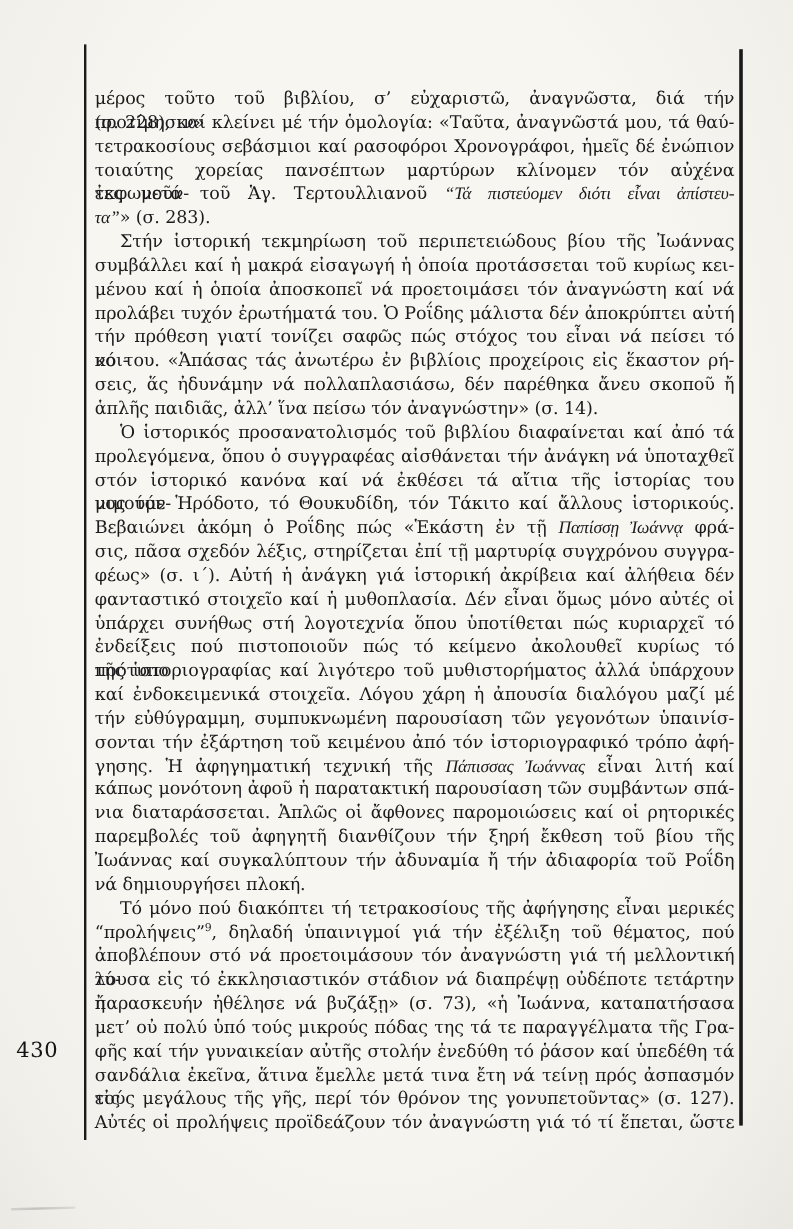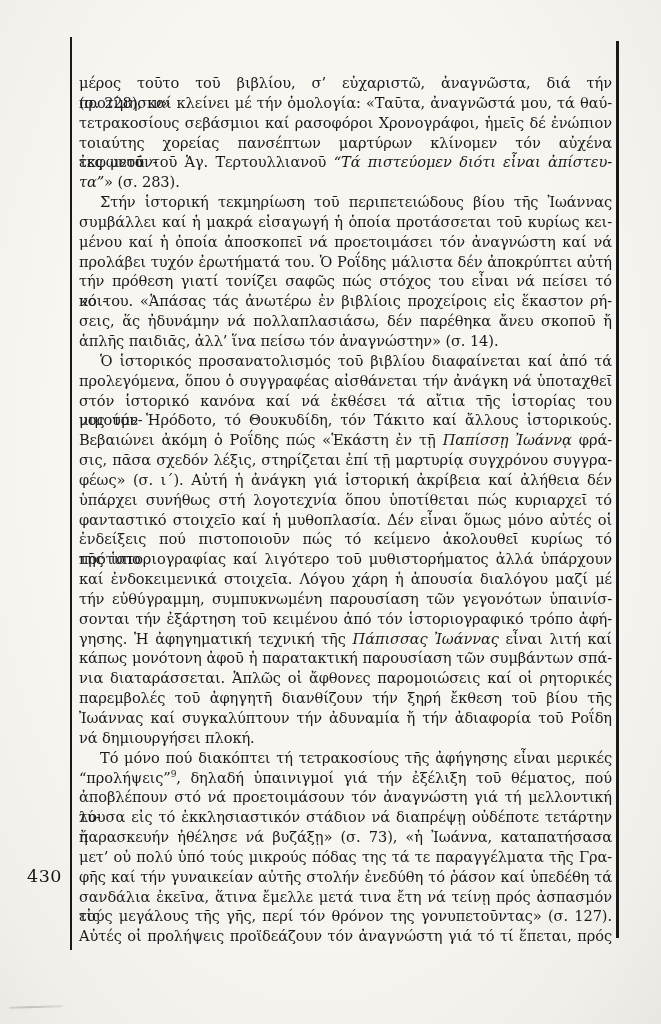--- a/index.html
+++ b/index.html
@@ -10,30 +10,30 @@
   }
   .page {
     position:relative; width:661px; height:1024px;
     background:radial-gradient(ellipse at 48% 42%, #f8f6f1 55%, #f1efe9 85%, #e9e7e1 100%);
   }
   .rule { position:absolute; background:#1a1a1a; }
   .rule-left  { left:70px;  top:37px; width:2px;   height:913px; }
   .rule-right { left:616px; top:41px; width:2.5px; height:897px; }
   .page-number {
     position:absolute; left:0; top:866px; width:62px;
-    text-align:right; font-size:17.5px; color:#141414; letter-spacing:0.5px;
+    text-align:center; font-size:17.5px; color:#141414; letter-spacing:0.5px;
   }
   .text-block { position:absolute; left:79px; top:29px; width:533px; color:#1b1b1d; }
   .line {
     height:19.85px; line-height:19.85px; font-size:14.6px; letter-spacing:-0.1px;
     text-align:justify; text-align-last:justify; overflow:visible; white-space:normal;
   }
   .line.indent { text-indent:21px; }
   .line.end { text-align-last:left; }
-  .it  { font-style:italic; }
+  .it  { font-style:italic;font-family:Liberation Serif, serif; }
   .sup { font-size:0.62em; vertical-align:super; line-height:0; }
   .artifact {
     position:absolute; left:9px; top:1006px; width:54px; height:2px;
     background:linear-gradient(to right,#d4d2ce, #c4c2be 40%, #dddbd7);
     transform:rotate(-1.5deg); border-radius:1px;
   }
 </style>
 </head>
 <body>
 
@@ -56,38 +56,38 @@
       <div class="line"><span>νό του. «Ἁπάσας τάς ἀνωτέρω ἐν βιβλίοις προχείροις εἰς ἕκαστον ρή-</span></div>
       <div class="line"><span>σεις, ἅς ἠδυνάμην νά πολλαπλασιάσω, δέν παρέθηκα ἄνευ σκοποῦ ἤ</span></div>
       <div class="line end"><span>ἁπλῆς παιδιᾶς, ἀλλ’ ἵνα πείσω τόν ἀναγνώστην» (σ. 14).</span></div>
       <div class="line indent"><span>Ὁ ἱστορικός προσανατολισμός τοῦ βιβλίου διαφαίνεται καί ἀπό τά</span></div>
       <div class="line"><span>προλεγόμενα, ὅπου ὁ συγγραφέας αἰσθάνεται τήν ἀνάγκη νά ὑποταχθεῖ</span></div>
       <div class="line"><span>στόν ἱστορικό κανόνα καί νά ἐκθέσει τά αἴτια τῆς ἱστορίας του μιμούμε-</span></div>
       <div class="line"><span>νος τόν Ἡρόδοτο, τό Θουκυδίδη, τόν Τάκιτο καί ἄλλους ἱστορικούς.</span></div>
       <div class="line"><span>Βεβαιώνει ἀκόμη ὁ Ροΐδης πώς «Ἑκάστη ἐν τῇ </span><span class="it">Παπίσσῃ Ἰωάννᾳ</span><span> φρά-</span></div>
       <div class="line"><span>σις, πᾶσα σχεδόν λέξις, στηρίζεται ἐπί τῇ μαρτυρίᾳ συγχρόνου συγγρα-</span></div>
       <div class="line"><span>φέως» (σ. ι΄). Αὐτή ἡ ἀνάγκη γιά ἱστορική ἀκρίβεια καί ἀλήθεια δέν</span></div>
+      <div class="line"><span>φανταστικό στοιχεῖο καί ἡ μυθοπλασία. Δέν εἶναι ὅμως μόνο αὐτές οἱ</span></div>
       <div class="line"><span>ὑπάρχει συνήθως στή λογοτεχνία ὅπου ὑποτίθεται πώς κυριαρχεῖ τό</span></div>
-      <div class="line"><span>φανταστικό στοιχεῖο καί ἡ μυθοπλασία. Δέν εἶναι ὅμως μόνο αὐτές οἱ</span></div>
       <div class="line"><span>ἐνδείξεις πού πιστοποιοῦν πώς τό κείμενο ἀκολουθεῖ κυρίως τό πρότυπο</span></div>
       <div class="line"><span>τῆς ἱστοριογραφίας καί λιγότερο τοῦ μυθιστορήματος ἀλλά ὑπάρχουν</span></div>
       <div class="line"><span>καί ἐνδοκειμενικά στοιχεῖα. Λόγου χάρη ἡ ἀπουσία διαλόγου μαζί μέ</span></div>
       <div class="line"><span>τήν εὐθύγραμμη, συμπυκνωμένη παρουσίαση τῶν γεγονότων ὑπαινίσ-</span></div>
       <div class="line"><span>σονται τήν ἐξάρτηση τοῦ κειμένου ἀπό τόν ἱστοριογραφικό τρόπο ἀφή-</span></div>
       <div class="line"><span>γησης. Ἡ ἀφηγηματική τεχνική τῆς </span><span class="it">Πάπισσας Ἰωάννας</span><span> εἶναι λιτή καί</span></div>
       <div class="line"><span>κάπως μονότονη ἀφοῦ ἡ παρατακτική παρουσίαση τῶν συμβάντων σπά-</span></div>
       <div class="line"><span>νια διαταράσσεται. Ἁπλῶς οἱ ἄφθονες παρομοιώσεις καί οἱ ρητορικές</span></div>
       <div class="line"><span>παρεμβολές τοῦ ἀφηγητῆ διανθίζουν τήν ξηρή ἔκθεση τοῦ βίου τῆς</span></div>
       <div class="line"><span>Ἰωάννας καί συγκαλύπτουν τήν ἀδυναμία ἤ τήν ἀδιαφορία τοῦ Ροΐδη</span></div>
       <div class="line end"><span>νά δημιουργήσει πλοκή.</span></div>
       <div class="line indent"><span>Τό μόνο πού διακόπτει τή τετρακοσίους τῆς ἀφήγησης εἶναι μερικές</span></div>
       <div class="line"><span>“προλήψεις”</span><span class="sup">9</span><span>, δηλαδή ὑπαινιγμοί γιά τήν ἐξέλιξη τοῦ θέματος, πού</span></div>
       <div class="line"><span>ἀποβλέπουν στό νά προετοιμάσουν τόν ἀναγνώστη γιά τή μελλοντική τύ-</span></div>
       <div class="line"><span>λουσα εἰς τό ἐκκλησιαστικόν στάδιον νά διαπρέψῃ οὐδέποτε τετάρτην ἤ</span></div>
       <div class="line"><span>παρασκευήν ἠθέλησε νά βυζάξῃ» (σ. 73), «ἡ Ἰωάννα, καταπατήσασα</span></div>
       <div class="line"><span>μετ’ οὐ πολύ ὑπό τούς μικρούς πόδας της τά τε παραγγέλματα τῆς Γρα-</span></div>
       <div class="line"><span>φῆς καί τήν γυναικείαν αὐτῆς στολήν ἐνεδύθη τό ῥάσον καί ὑπεδέθη τά</span></div>
       <div class="line"><span>σανδάλια ἐκεῖνα, ἅτινα ἔμελλε μετά τινα ἔτη νά τείνῃ πρός ἀσπασμόν εἰς</span></div>
       <div class="line"><span>τούς μεγάλους τῆς γῆς, περί τόν θρόνον της γονυπετοῦντας» (σ. 127).</span></div>
-      <div class="line"><span>Αὐτές οἱ προλήψεις προϊδεάζουν τόν ἀναγνώστη γιά τό τί ἕπεται, πρός</span></div>
+      <div class="line"><span>Αὐτές οἱ προλήψεις προϊδεάζουν τόν ἀναγνώστη γιά τό τί ἕπεται, ὥστε</span></div>
     </div>
   <div class="artifact"></div>
 </div>
 
 </body></html>

